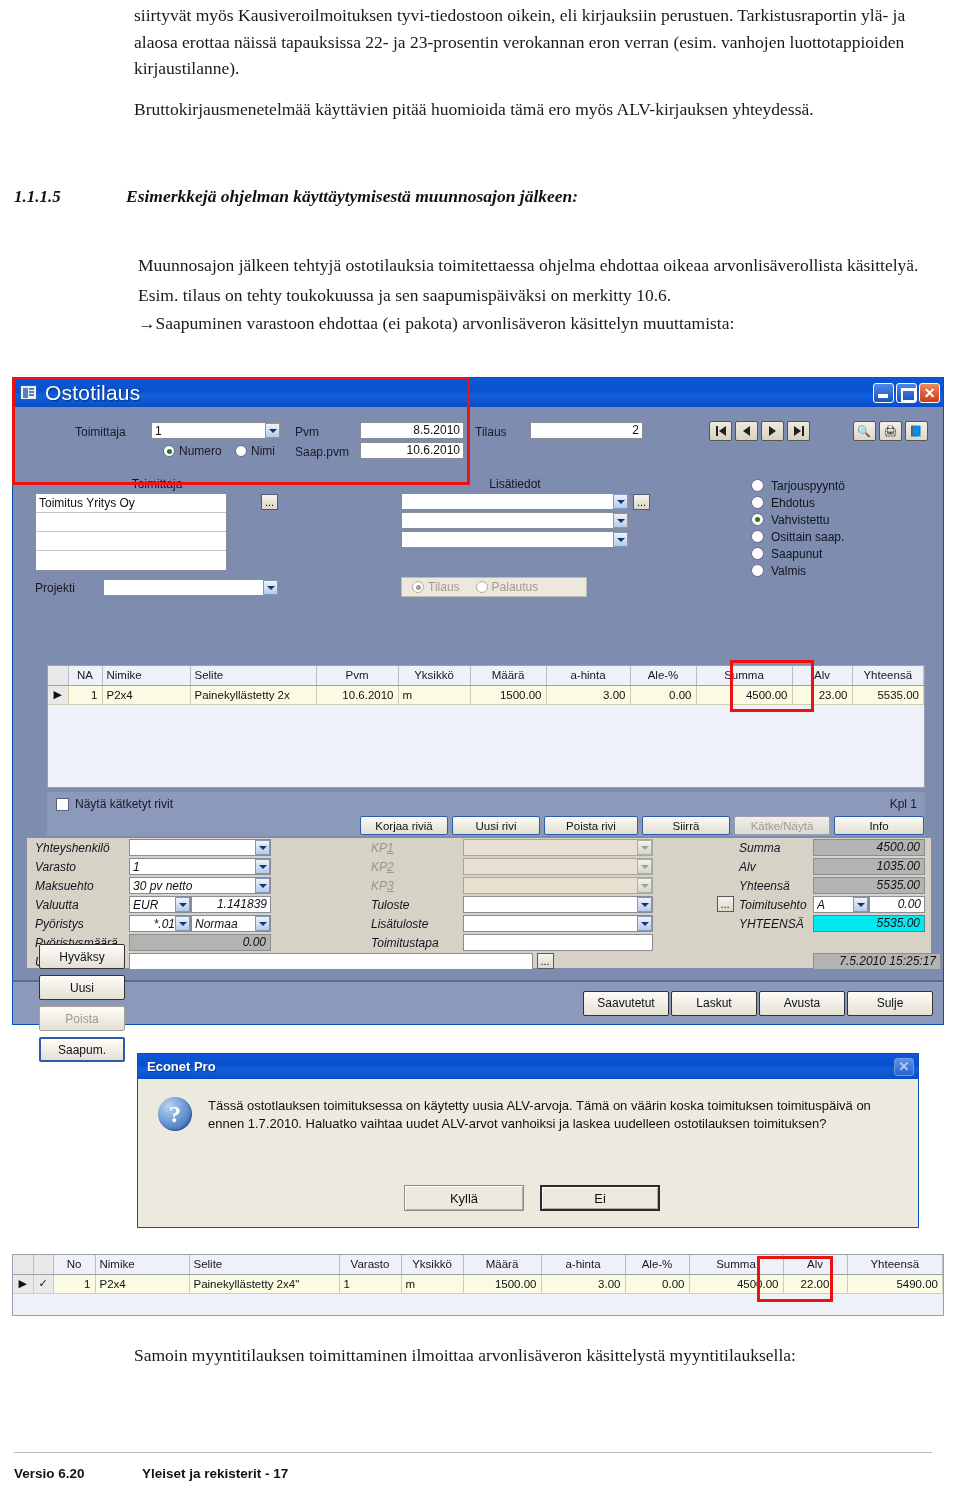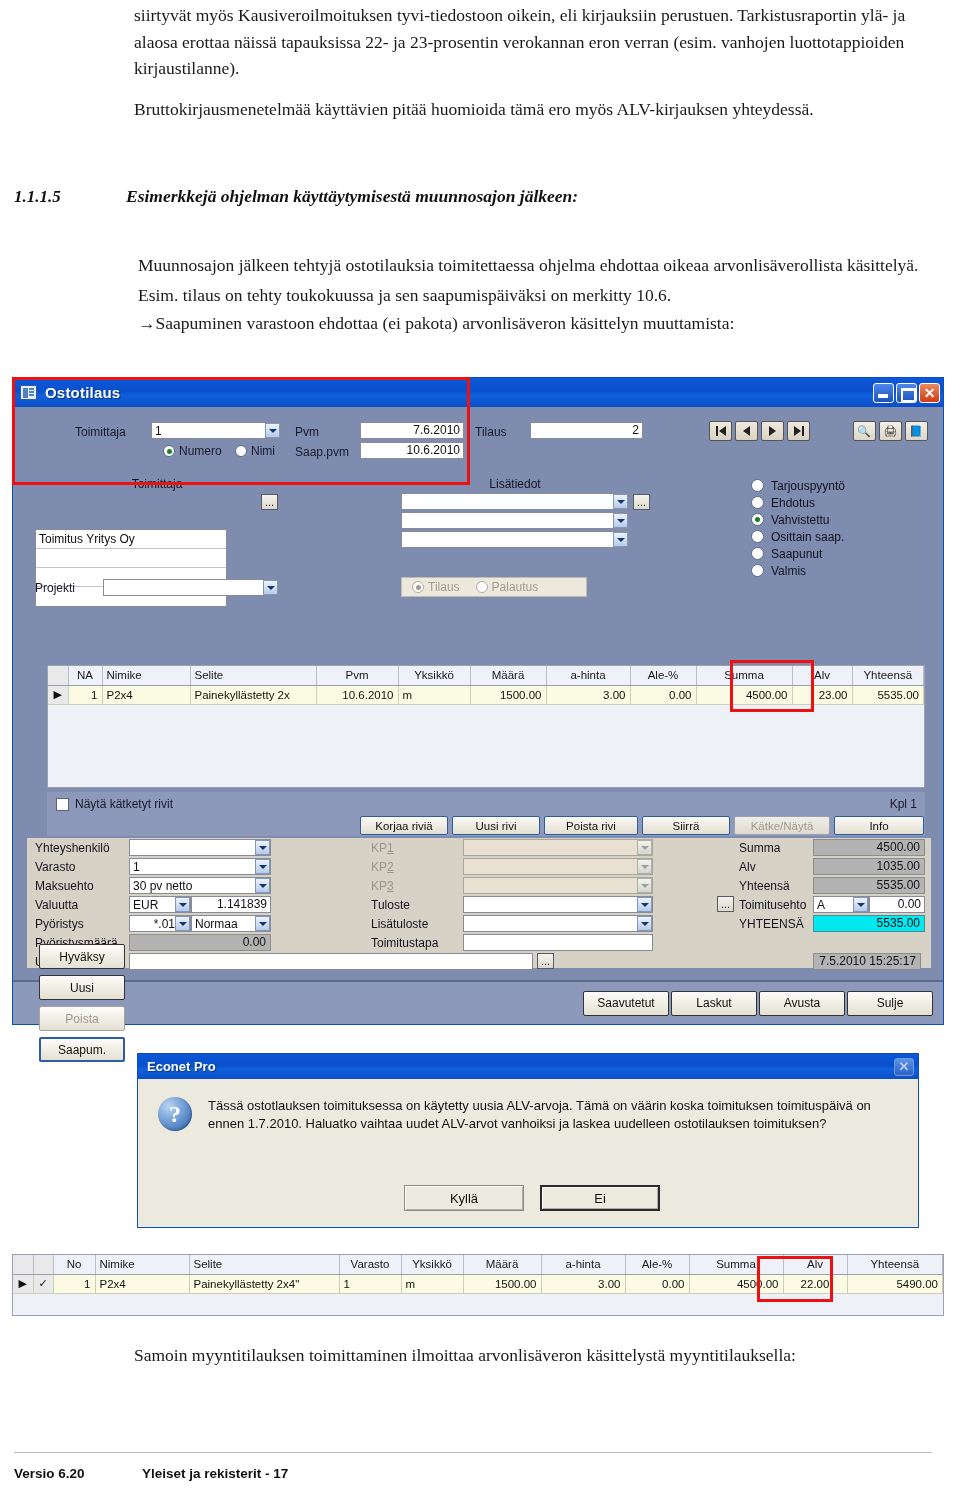--- a/index.html
+++ b/index.html
@@ -80,21 +80,21 @@
     content:""; position:absolute; left:2px; top:2px; width:5px; height:10px;
     background:#5580c0;
   }
   .titlebar .tb-icon:after {
     content:""; position:absolute; left:8px; top:2px; right:2px; height:2px;
     background:#5580c0;
     box-shadow:0 3px 0 #5580c0, 0 6px 0 #5580c0;
   }
   .titlebar .tb-title {
     font-family:"Liberation Sans", sans-serif;
-    font-weight:bold; font-size:15px; color:#ffffff;
+    font-weight:normal; font-size:21px; color:#ffffff;
     letter-spacing:0.2px;
     text-shadow:1px 1px 1px rgba(0,0,0,.45);
   }
   .tb-buttons { margin-left:auto; display:flex; gap:2px; align-items:center; }
   .tb-btn {
     width:21px; height:20px;
     border:1px solid #ffffff;
     border-radius:3px;
     background:linear-gradient(to bottom,#4f86e8,#1a52bd);
     position:relative;
@@ -269,20 +269,21 @@
     border:1px solid #2c5ca8;
     font-family:"Liberation Sans", sans-serif; font-size:11.5px; color:#111;
     height:19px; display:flex; align-items:center; justify-content:center;
     border-radius:2px;
   }
   .bluebtn.disabled { color:#9e9a90; border-color:#9aa0ad; background:linear-gradient(to bottom,#f0eee8,#dedad0); }
 
   .fields-area {
     position:absolute; left:14px; top:460px; width:904px; height:130px;
     background:#d6d2c6;
+    font-style:italic;
   }
   .f-lbl {
     font-family:"Liberation Sans", sans-serif; font-size:12px; color:#141420; white-space:nowrap;
   }
   .f-lbl.dim { color:#9b968c; }
   .f-lbl u { text-decoration:underline; }
   .rofield {
     background:#b3b3b3; border:1px solid #8d8d8d;
     font-family:"Liberation Sans", sans-serif; font-size:12px; color:#111;
     text-align:right; padding:0 4px; height:17px; line-height:15px;
@@ -404,21 +405,21 @@
     <div class="radio on" style="position:absolute;left:150px;top:37px;">
       <span class="dot"></span>
       <span>Numero</span>
     </div>
     <div class="radio" style="position:absolute;left:222px;top:37px;">
       <span class="dot"></span>
       <span>Nimi</span>
     </div>
 
     <div class="form-lbl" style="position:absolute;left:282px;top:18px;">Pvm</div>
-    <div class="ipt num" style="position:absolute;left:347px;top:15px;width:104px;">7.6.2010</div>
+    <div class="ipt num" style="position:absolute;left:347px;top:15px;width:104px;">8.5.2010</div>
     <div class="form-lbl" style="position:absolute;left:282px;top:38px;">Saap.pvm</div>
     <div class="ipt num" style="position:absolute;left:347px;top:35px;width:104px;">10.6.2010</div>
 
     <div class="form-lbl" style="position:absolute;left:462px;top:18px;">Tilaus</div>
     <div class="ipt num" style="position:absolute;left:517px;top:15px;width:113px;">2</div>
 
     <div style="position:absolute;left:696px;top:14px;display:flex;gap:3px;">
       <div class="navbtn">
           <span class="bar"></span>
           <span class="tri l" style="margin-left:1px;"></span>
@@ -437,21 +438,21 @@
 
     <div style="position:absolute;left:840px;top:14px;display:flex;gap:3px;">
       <div class="toolicon">🔍</div>
       <div class="toolicon">🖨</div>
       <div class="toolicon">📘</div>
     </div>
   </div>
 
   <div class="body-panel">
     <div class="sect-lbl" style="position:absolute;left:22px;top:6px;width:244px;">Toimittaja</div>
-    <div class="addr-box" style="position:absolute;left:22px;top:22px;width:192px;margin-top:36px;">
+    <div class="addr-box" style="position:absolute;left:22px;top:22px;width:192px;">
       <div class="line">Toimitus Yritys Oy</div>
       <div class="line"></div>
       <div class="line"></div>
       <div class="line"></div>
     </div>
     <div class="dotsbtn" style="position:absolute;left:248px;top:23px;">...</div>
 
     <div class="form-lbl" style="position:absolute;left:22px;top:110px;">Projekti</div>
     <div class="combo" style="position:absolute;left:90px;top:108px;width:176px;">
       <span class="cval"></span>
@@ -678,21 +679,21 @@
       <span class="cval">A</span>
       <span class="arrow">
           <i></i>
         </span>
     </div>
     <div class="ipt num" style="position:absolute;left:842px;top:58px;width:56px;">0.00</div>
 
     <div class="f-lbl" style="position:absolute;left:712px;top:79px;">YHTEENSÄ</div>
     <div class="cyanfield" style="position:absolute;left:786px;top:77px;width:112px;">5535.00</div>
 
-    <div class="rofield" style="position:absolute;left:786px;top:115px;width:108px;">7.5.2010 15:25:17</div>
+    <div class="rofield" style="position:absolute;left:786px;top:115px;width:128px;">7.5.2010 15:25:17</div>
   </div>
 
   <div class="bottom-bar">
     <div style="position:absolute;left:26px;display:flex;gap:6px;flex-direction:column;">
       <div class="bbtn">Hyväksy</div>
       <div class="bbtn">Uusi</div>
       <div class="bbtn disabled">Poista</div>
       <div class="bbtn focus">Saapum.</div>
     </div>
     <div style="position:absolute;right:10px;display:flex;gap:2px;">

